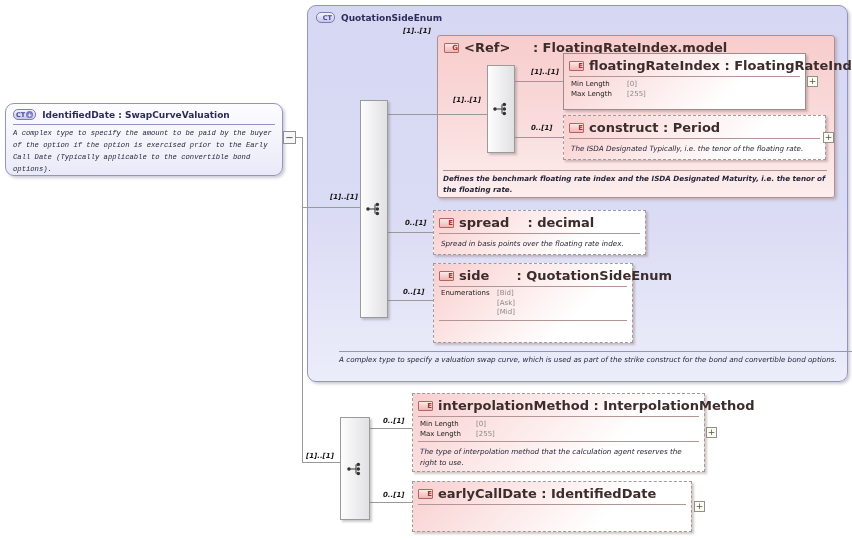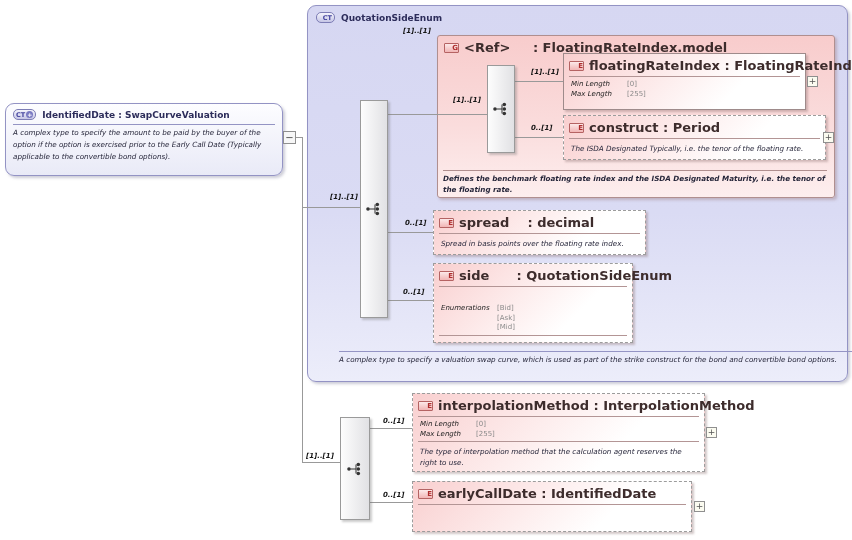--- a/index.html
+++ b/index.html
@@ -29,21 +29,21 @@
 
   
   .comp{position:absolute;border:1px solid #9e8b8b;box-sizing:border-box;z-index:4;
         background:linear-gradient(135deg,#f9cfcf 0%,#fce4e4 30%,#ffffff 70%);
         box-shadow:1.5px 1.5px 2px rgba(130,100,100,.35);}
   .comp.dashed{border:1px dashed #9c9c9c;}
   .comp-head{display:flex;align-items:center;gap:5px;padding:4px 5px 2px;}
   .comp-title{font-weight:bold;font-size:13px;color:#3d2c2c;white-space:pre;}
   .csep{height:0;border-top:1px solid #b39595;margin:1px 5px;}
   .facet{display:flex;padding:0 7px;font-size:7px;line-height:9.5px;}
-  .facet .fl{font-style:italic;color:#222;width:56px;flex:0 0 56px;}
+  .facet .fl{color:#222;width:56px;flex:0 0 56px;}
   .facet .fv{color:#8a8a8a;}
   .fv span{display:block;}
 
   
   .seq{position:absolute;background:linear-gradient(90deg,#fdfdfd,#e1e1e4);
        border:1px solid #9a9a9a;box-shadow:1.5px 1.5px 2px rgba(110,110,110,.35);
        z-index:4;display:flex;align-items:center;justify-content:center;box-sizing:border-box;}
 
   
   .card{position:absolute;font-size:7px;font-weight:bold;font-style:italic;
@@ -84,21 +84,21 @@
 
   <div id="left-box" class="bigbox" style="left:5px;top:103px;width:278px;height:73px;">
     <div class="box-head" style="padding:5px 7px 3px;">
       <span class="badge ct">
         <span>CT</span>
         <span class="ctplus">+</span>
       </span>
       <span class="box-title">IdentifiedDate : SwapCurveValuation</span>
     </div>
     <div class="box-sep"></div>
-    <div class="desc" style="padding:2px 7px 3px;line-height:12px;">A complex type to specify the amount to be paid by the buyer of the option if the option is exercised prior to the Early Call Date (Typically applicable to the convertible bond options).</div>
+    <div class="desc" style="padding:2px 7px 3px;line-height:12px;font-family:Liberation Mono, monospace;">A complex type to specify the amount to be paid by the buyer of the option if the option is exercised prior to the Early Call Date (Typically applicable to the convertible bond options).</div>
   </div>
 
   <div class="hline" style="left:296px;top:137px;width:7px;"></div>
   <div class="vline" style="left:302px;top:137px;height:326px;"></div>
   <div class="hline" style="left:302px;top:207px;width:58px;"></div>
   <div class="hline" style="left:302px;top:462px;width:38px;"></div>
   <div class="hline" style="left:388px;top:114px;width:99px;"></div>
   <div class="hline" style="left:515px;top:81px;width:48px;"></div>
   <div class="hline" style="left:515px;top:137px;width:48px;"></div>
   <div class="hline" style="left:388px;top:232px;width:45px;"></div>
@@ -198,21 +198,21 @@
   </div>
 
   <div class="comp dashed" style="left:433px;top:263px;width:200px;height:80px;">
     <div class="comp-head">
       <span class="badge e">
         <span>E</span>
       </span>
       <span class="comp-title">side      : QuotationSideEnum</span>
     </div>
     <div class="csep"></div>
-    <div class="facet" style="padding-top:16px;">
+    <div class="facet" style="padding-top:1px;">
       <span class="fl">Enumerations</span>
       <span class="fv">
         <span>[Bid]</span>
         <span>[Ask]</span>
         <span>[Mid]</span>
       </span>
     </div>
     <div class="csep" style="margin-top:2px;"></div>
   </div>
 

